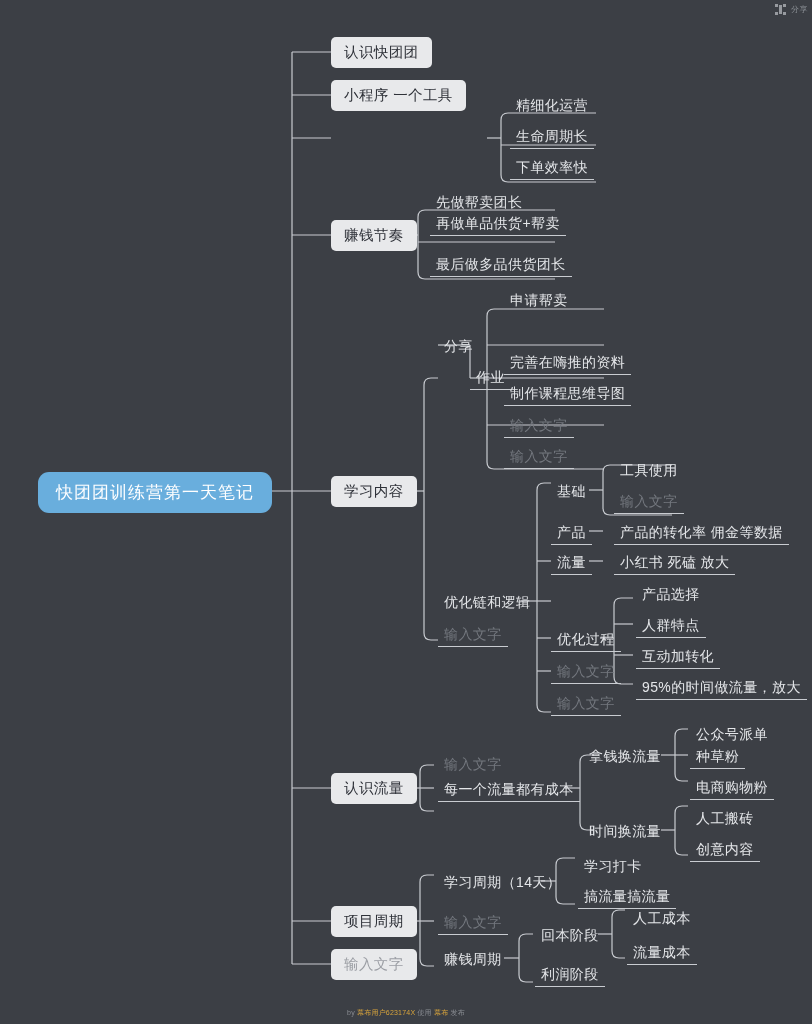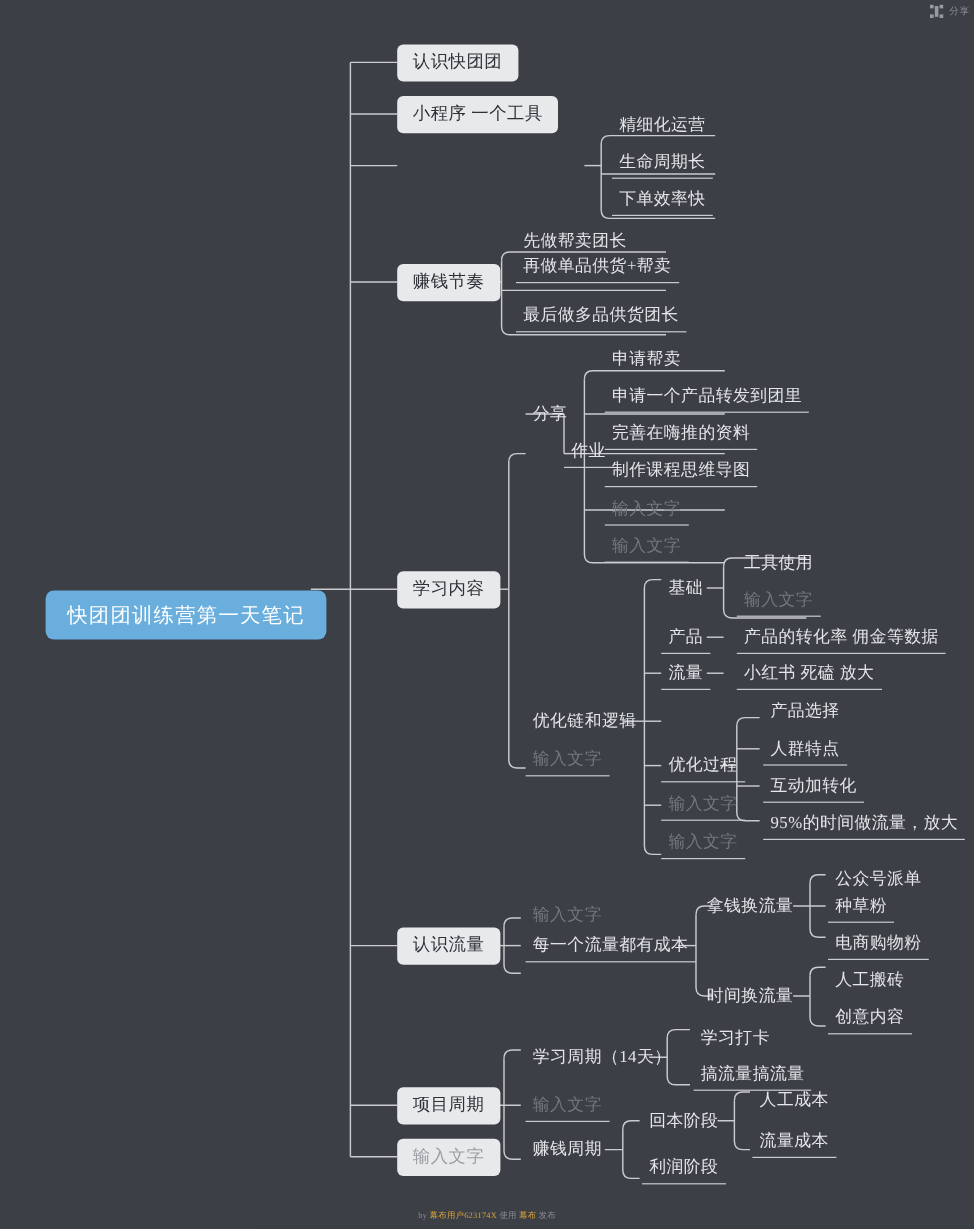--- a/index.html
+++ b/index.html
@@ -14,21 +14,20 @@
     overflow: hidden;
     font-family: "Liberation Sans", "DejaVu Sans", sans-serif;
     -webkit-font-smoothing: antialiased;
   }
 
   #canvas {
     position: absolute;
     left: 0; top: 0;
     width: 812px;
     height: 1024px;
-    font-family: Liberation Serif, serif;
   }
 
   
   #links {
     position: absolute;
     left: 0; top: 0;
     width: 812px;
     height: 1024px;
     pointer-events: none;
   }
@@ -246,21 +245,21 @@
     <span class="expand-icon">
       <i></i>
         <i></i>
         <i></i>
         <i></i>
         <b></b>
     </span>
     <span class="label">分享</span>
   </div>
 
-  <div class="node root" style="left:38px; top:492px;">快团团训练营第一天笔记</div>
+  <div class="node root" style="left:38px; top:472px;border-radius:11px;">快团团训练营第一天笔记</div>
 
   <div class="node boxed" style="left:331px; top:37px;">认识快团团</div>
 
   <div class="node boxed" style="left:331px; top:80px;">小程序 一个工具</div>
 
 
   <div class="node boxed" style="left:331px; top:220px;">赚钱节奏</div>
 
   <div class="node boxed" style="left:331px; top:476px;">学习内容</div>
 
@@ -275,21 +274,20 @@
   <div class="node leaf" style="left:510px; top:158px;">下单效率快</div>
 
   <div class="node leaf noline" style="left:430px; top:193px;">先做帮卖团长</div>
   <div class="node leaf" style="left:430px; top:214px;">再做单品供货+帮卖</div>
   <div class="node leaf" style="left:430px; top:255px;">最后做多品供货团长</div>
 
   <div class="node leaf noline" style="left:438px; top:337px;">分享</div>
   <div class="node leaf" style="left:438px; top:368px;margin-left:32px;">作业</div>
 
   <div class="node leaf noline" style="left:504px; top:291px;">申请帮卖</div>
-  <div class="node leaf" style="left:504px; top:322px;">申请一个产品转发到团里</div>
   <div class="node leaf" style="left:504px; top:353px;">完善在嗨推的资料</div>
   <div class="node leaf" style="left:504px; top:384px;">制作课程思维导图</div>
   <div class="node leaf placeholder" style="left:504px; top:416px;">输入文字</div>
   <div class="node leaf placeholder" style="left:504px; top:447px;">输入文字</div>
 
   <div class="node leaf noline" style="left:438px; top:593px;">优化链和逻辑</div>
   <div class="node leaf placeholder" style="left:438px; top:625px;">输入文字</div>
 
   <div class="node leaf noline" style="left:551px; top:482px;">基础</div>
   <div class="node leaf" style="left:551px; top:523px;">产品</div>

